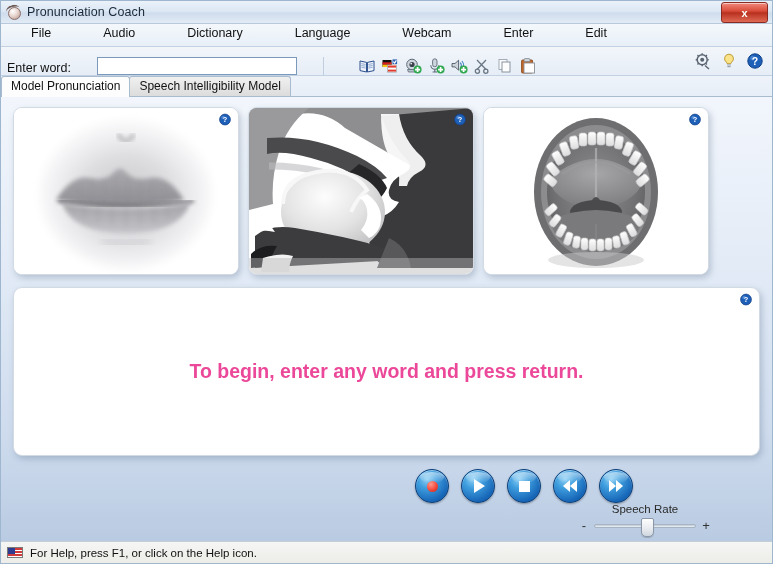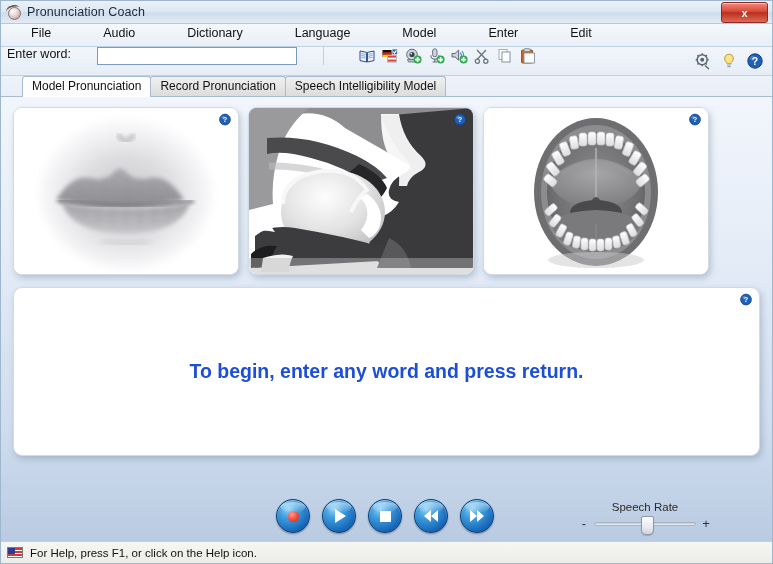--- a/index.html
+++ b/index.html
@@ -75,21 +75,21 @@
   .menu-item {
     font-size: 12.5px; color:#111; padding: 2px 8px; cursor: default;
     border-radius:2px;
   }
 
   
   .toolbar {
     height: 28px;
     background: linear-gradient(180deg,#f2f6fb 0%, #e6edf6 100%);
     border-bottom: 1px solid #c3d2e2;
-    display:flex; align-items:flex-start;
+    display:flex; align-items:flex-end;
     padding: 0 6px;
     flex: 0 0 auto;
     position: relative;
     gap: 20px;
   }
   .tb-label { font-size:12.5px; color:#111; margin-right:6px; }
   .word-input {
     width: 200px; height: 18px;
     border:1px solid #7b9abb; background:#fff;
     font-size:12px; padding:0 3px; box-sizing:border-box;
@@ -97,21 +97,21 @@
     outline:none;
   }
   .tb-sep { width:1px; height:18px; background:#c0cedd; margin:0 6px; }
   .tb-icons { display:flex; align-items:center; gap:5px; margin-left:8px; }
   .tbi { width:18px; height:18px; position:relative; cursor:pointer; display:block; }
   .tb-right { position:absolute; right:8px; top:5px; display:flex; gap:8px; align-items:center; }
 
   
   .tabstrip {
     height: 20px; display:flex; align-items:flex-end;
-    padding-left: 21px;
+    padding-left: 0;
     background: linear-gradient(180deg,#eef3fa 0%, #e7eef7 100%);
     border-bottom: 1px solid #a9bccf;
     flex: 0 0 auto;
     position: relative;
   }
   .tab {
     font-size:12px; color:#111;
     padding: 3px 9px 3px 9px;
     border:1px solid #a9bccf; border-bottom:none;
     border-radius: 3px 3px 0 0;
@@ -150,29 +150,29 @@
     position:absolute; right:6px; top:5px;
     width:14px; height:14px; cursor:pointer; z-index:5;
   }
   .text-card {
     margin-top: 12px;
     height: 167px;
     display:flex; align-items:center; justify-content:center;
     flex-direction:column;
   }
   .prompt-line {
-    font-size: 19.5px; color:#1d4ed8; font-weight:bold;
+    font-size: 19.5px; color:#ec4899; font-weight:bold;
     line-height: 29px; text-align:center;
     font-family:"Liberation Sans", sans-serif;
   }
 
   
   .transport {
     position:absolute; left:0; right:0; bottom: 8px;
-    display:flex; align-items:center;
+    display:flex; align-items:center;flex-direction:column;
   }
   .tbtns { display:flex; gap:12px; margin-left: 275px; }
   .rbtn {
     width: 32px; height: 32px; border-radius: 50%;
     background: radial-gradient(circle at 35% 28%, #8fd0f5 0%, #3f9ede 30%, #1767b8 72%, #0d4f96 100%);
     border: 1px solid #0b3f7a;
     box-shadow: 0 1px 2px rgba(0,0,0,.35), inset 0 1px 1px rgba(255,255,255,.5);
     display:flex; align-items:center; justify-content:center;
     cursor:pointer; position:relative;
   }
@@ -245,21 +245,21 @@
     <div class="winbtns">
       <div class="btn-close">x</div>
     </div>
   </div>
 
   <div class="menubar">
     <div class="menu-item">File</div>
     <div class="menu-item">Audio</div>
     <div class="menu-item">Dictionary</div>
     <div class="menu-item">Language</div>
-    <div class="menu-item">Model</div>
+    <div class="menu-item">Webcam</div>
     <div class="menu-item">Enter</div>
     <div class="menu-item">Edit</div>
   </div>
 
   <div class="toolbar">
     <div class="tb-label">Enter word:</div>
     <input class="word-input" type="text" value="" placeholder="" style="">
     <div class="tb-sep"></div>
 
     <div class="tb-icons">
@@ -364,21 +364,20 @@
           <circle cx="9" cy="9" r="7.2" fill="#1e5fb8" stroke="#0f3f87" stroke-width="1"></circle>
           <circle cx="6.6" cy="6.2" r="2.4" fill="#5a93dc" opacity=".65"></circle>
           <text x="9" y="13" font-size="10.5" font-weight="bold" fill="#ffffff" text-anchor="middle" font-family="Liberation Sans, sans-serif">?</text>
         </svg>
       </span>
     </div>
   </div>
 
   <div class="tabstrip">
     <div class="tab active">Model Pronunciation</div>
-    <div class="tab">Record Pronunciation</div>
     <div class="tab">Speech Intelligibility Model</div>
   </div>
 
   <div class="content">
 
     <div class="panel-row">
 
       <div class="card card-img">
         <svg width="224" height="166" viewBox="0 0 224 166">
           <defs>

